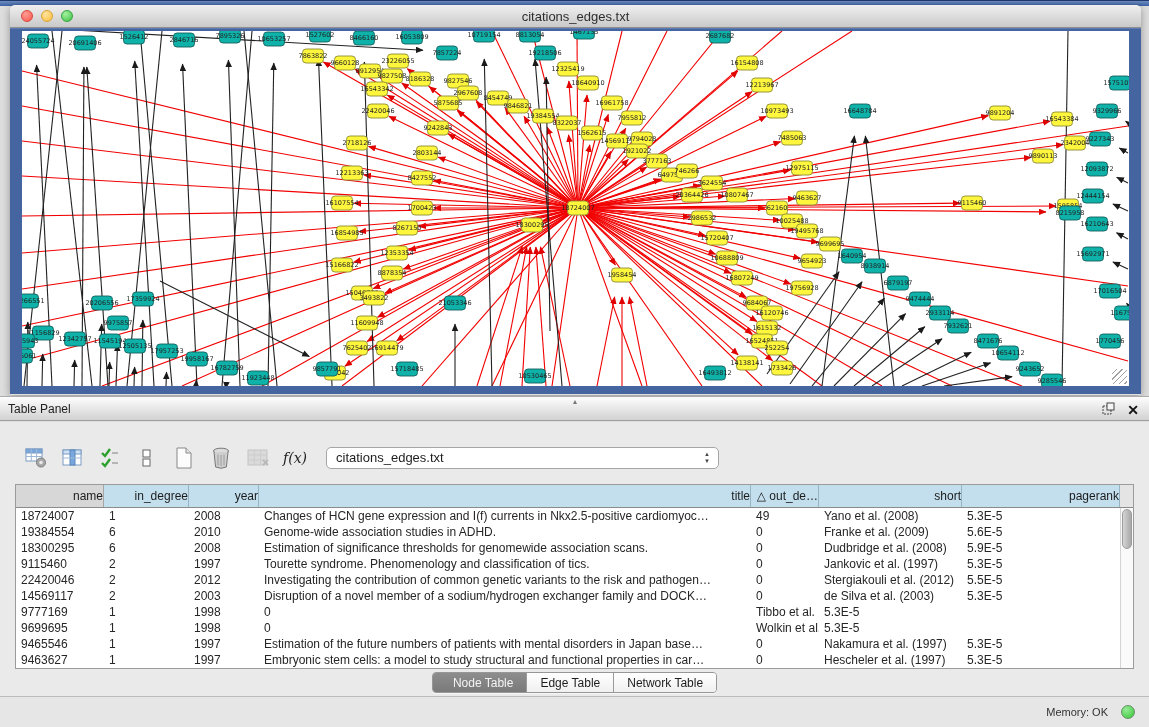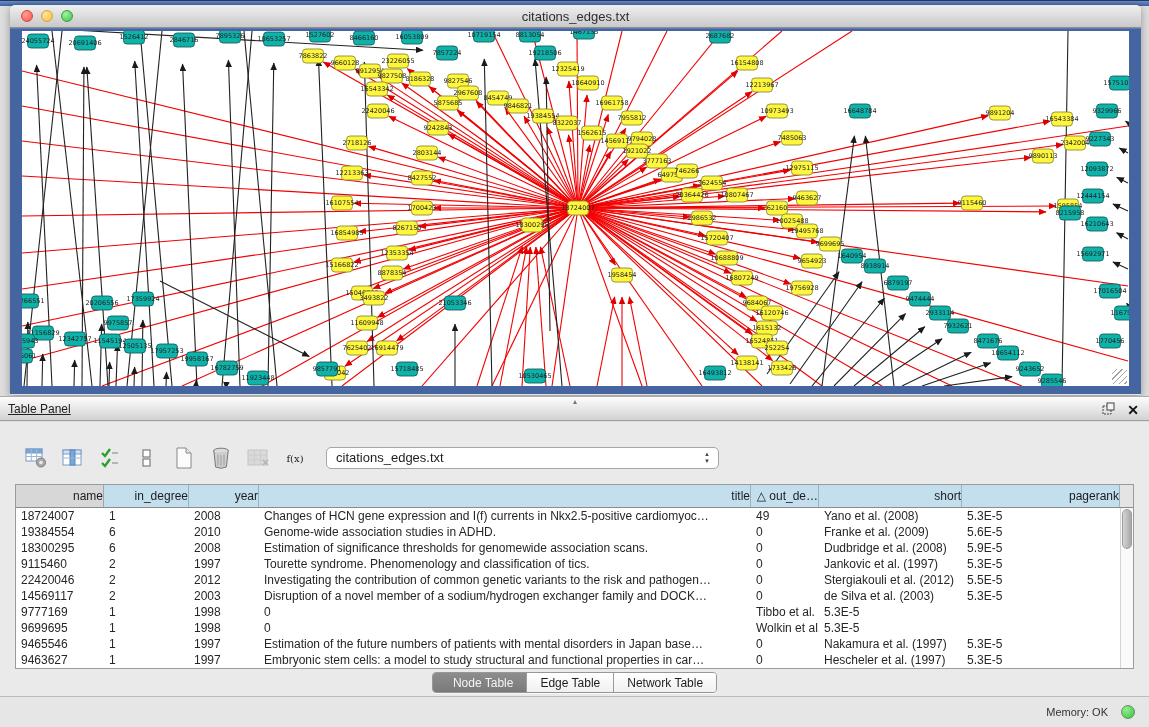--- a/index.html
+++ b/index.html
@@ -32,30 +32,30 @@
   .ek { stroke:#222222; stroke-width:1.1; }
   .ny { fill:#fdf63d; stroke:#8d8c34; stroke-width:.9; }
   .nt { fill:#0eb2a9; stroke:#14605c; stroke-width:.9; }
   .grip { position:absolute; right:2px; bottom:2px; width:15px; height:15px;
     background:repeating-linear-gradient(135deg, transparent 0 3px, #8a8a8a 3px 4px); opacity:.8; }
 
   
   .panel-header { position:absolute; left:0; top:396px; width:1149px; height:25px;
     background:linear-gradient(#fdfdfd,#d2d2d2); border-top:1px solid #ababab;
     border-bottom:1px solid #9f9f9f; }
-  .panel-header .ptitle { position:absolute; left:8px; top:5px; font-size:12px; color:#222;text-decoration:underline; }
+  .panel-header .ptitle { position:absolute; left:8px; top:5px; font-size:12px; color:#222; }
   .panel-header .grip-caret { position:absolute; left:573px; top:0px; font-size:8px; color:#777; }
   .panel-header .hicons { position:absolute; right:10px; top:4px; display:flex; gap:12px; align-items:center; }
   .close-x { font-size:14px; font-weight:bold; color:#111; line-height:14px; cursor:default; }
 
   .panel-body { position:absolute; left:0; top:422px; width:1149px; height:274px; background:#eaeaea; }
 
   .toolbar { position:absolute; left:22px; top:22px; display:flex; align-items:center; gap:9px; }
   .tbtn { width:28px; height:28px; display:flex; align-items:center; justify-content:center; }
-  .fx { font-size:10px; color:#222; font-family:"DejaVu Serif", serif; }
+  .fx { font-size:14px; font-style:italic; color:#222; font-family:"DejaVu Serif", serif; }
   .combo { margin-left:8px; width:393px; height:22px; background:#ffffff; border:1px solid #a6a6a6;
     border-radius:5px; position:relative; font-size:13px; color:#1d1d1d; line-height:20px; padding-left:9px; }
   .combo .stepper { position:absolute; right:8px; top:3px; font-size:6px; line-height:7px; color:#444; text-align:center; }
 
   .dtable { position:absolute; left:15px; top:62px; width:1119px; height:185px; background:#ffffff;
     border:1px solid #9b9b9b; }
   .thead { display:grid; grid-template-columns:88px 85px 70px 492px 68px 143px 158px 13px; height:23px;
     border-bottom:1px solid #8b8b8b; }
   .th { background:#c3dfee; border-right:1px solid #96b4c4; font-size:12px; color:#1c1c1c;
     text-align:right; line-height:22px; overflow:hidden; white-space:nowrap; }

